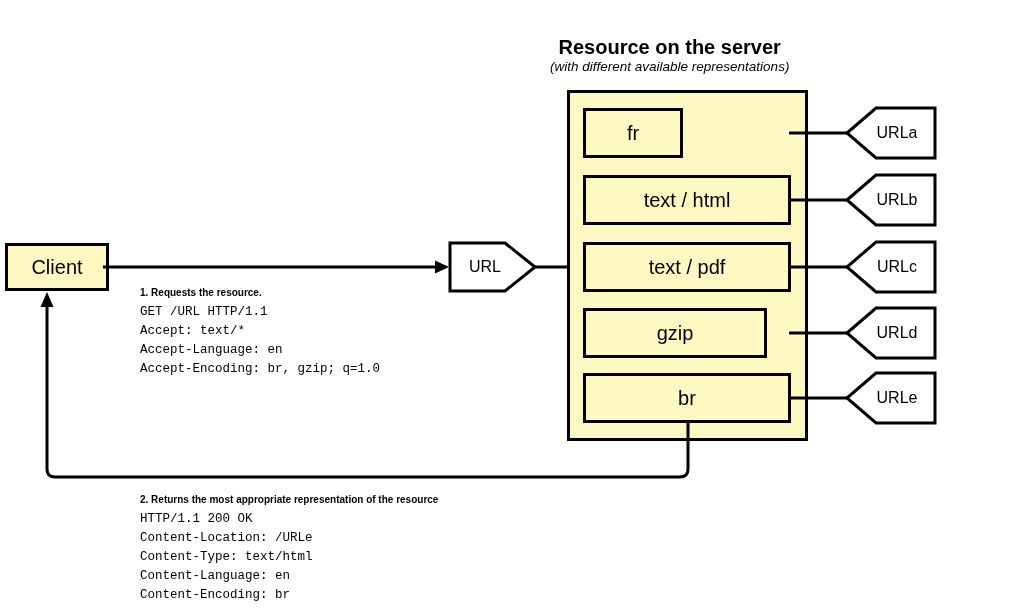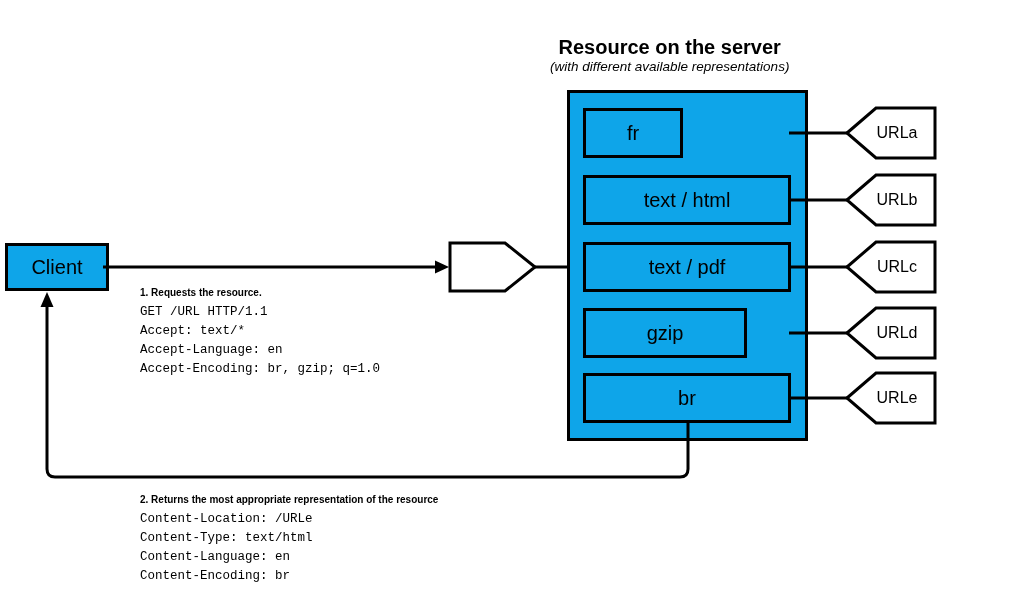--- a/index.html
+++ b/index.html
@@ -12,21 +12,21 @@
     position: relative;
     width: 1021px;
     height: 610px;
     background: #ffffff;
     overflow: hidden;
   }
   .box {
     position: absolute;
     box-sizing: border-box;
     border: 3px solid #000000;
-    background: #0ea5e9;
+    background: #fef9c3;
     display: flex;
     align-items: center;
     justify-content: center;
     font-size: 20px;
     line-height: 1;
     white-space: pre;
   }
   .shape-label {
     position: absolute;
     display: flex;
@@ -93,21 +93,21 @@
 
   <div class="box" style="left:583px; top:108px; width:100px; height:50px;">
     <span>fr</span>
   </div>
   <div class="box" style="left:583px; top:175px; width:208px; height:50px;">
     <span>text / html</span>
   </div>
   <div class="box" style="left:583px; top:242px; width:208px; height:50px;">
     <span>text / pdf</span>
   </div>
-  <div class="box" style="left:583px; top:308px; width:164px; height:50px;">
+  <div class="box" style="left:583px; top:308px; width:184px; height:50px;">
     <span>gzip</span>
   </div>
   <div class="box" style="left:583px; top:373px; width:208px; height:50px;">
     <span>br</span>
   </div>
 
   <svg class="lines" viewBox="0 0 1021 610">
 
     <line x1="103" y1="267" x2="437" y2="267" stroke="#000" stroke-width="3"></line>
     <polygon points="449,267 435,260.5 435,273.5" fill="#000"></polygon>
@@ -125,20 +125,21 @@
 
     <polygon points="450,243 505,243 535,267 505,291 450,291" fill="#fff" stroke="#000" stroke-width="3"></polygon>
 
     <polygon points="847,133 876,108 935,108 935,158 876,158" fill="#fff" stroke="#000" stroke-width="3"></polygon>
     <polygon points="847,200 876,175 935,175 935,225 876,225" fill="#fff" stroke="#000" stroke-width="3"></polygon>
     <polygon points="847,267 876,242 935,242 935,292 876,292" fill="#fff" stroke="#000" stroke-width="3"></polygon>
     <polygon points="847,333 876,308 935,308 935,358 876,358" fill="#fff" stroke="#000" stroke-width="3"></polygon>
     <polygon points="847,398 876,373 935,373 935,423 876,423" fill="#fff" stroke="#000" stroke-width="3"></polygon>
   </svg>
 
+  <div class="shape-label" style="left:448px; top:245px; width:74px; height:44px;">URL</div>
 
   <div class="shape-label" style="left:859px; top:109px; width:76px; height:48px;">URLa</div>
   <div class="shape-label" style="left:859px; top:176px; width:76px; height:48px;">URLb</div>
   <div class="shape-label" style="left:859px; top:243px; width:76px; height:48px;">URLc</div>
   <div class="shape-label" style="left:859px; top:374px; width:76px; height:48px;">URLe</div>
   <div class="shape-label" style="left:859px; top:309px; width:76px; height:48px;">URLd</div>
 
   <div class="title-block">
     <div class="main-title">Resource on the server</div>
     <div class="sub-title">(with different available representations)</div>
@@ -147,19 +148,20 @@
   <div class="textblock" id="request-block">
     <div class="tb-heading">1. Requests the resource.</div>
     <div class="mono-line">GET /URL HTTP/1.1</div>
     <div class="mono-line">Accept: text/*</div>
     <div class="mono-line">Accept-Language: en</div>
     <div class="mono-line">Accept-Encoding: br, gzip; q=1.0</div>
   </div>
 
   <div class="textblock" id="response-block">
     <div class="tb-heading">2. Returns the most appropriate representation of the resource</div>
+    <div class="mono-line">HTTP/1.1 200 OK</div>
     <div class="mono-line">Content-Location: /URLe</div>
     <div class="mono-line">Content-Type: text/html</div>
     <div class="mono-line">Content-Language: en</div>
     <div class="mono-line">Content-Encoding: br</div>
   </div>
 
 </div>
 
 </body></html>

